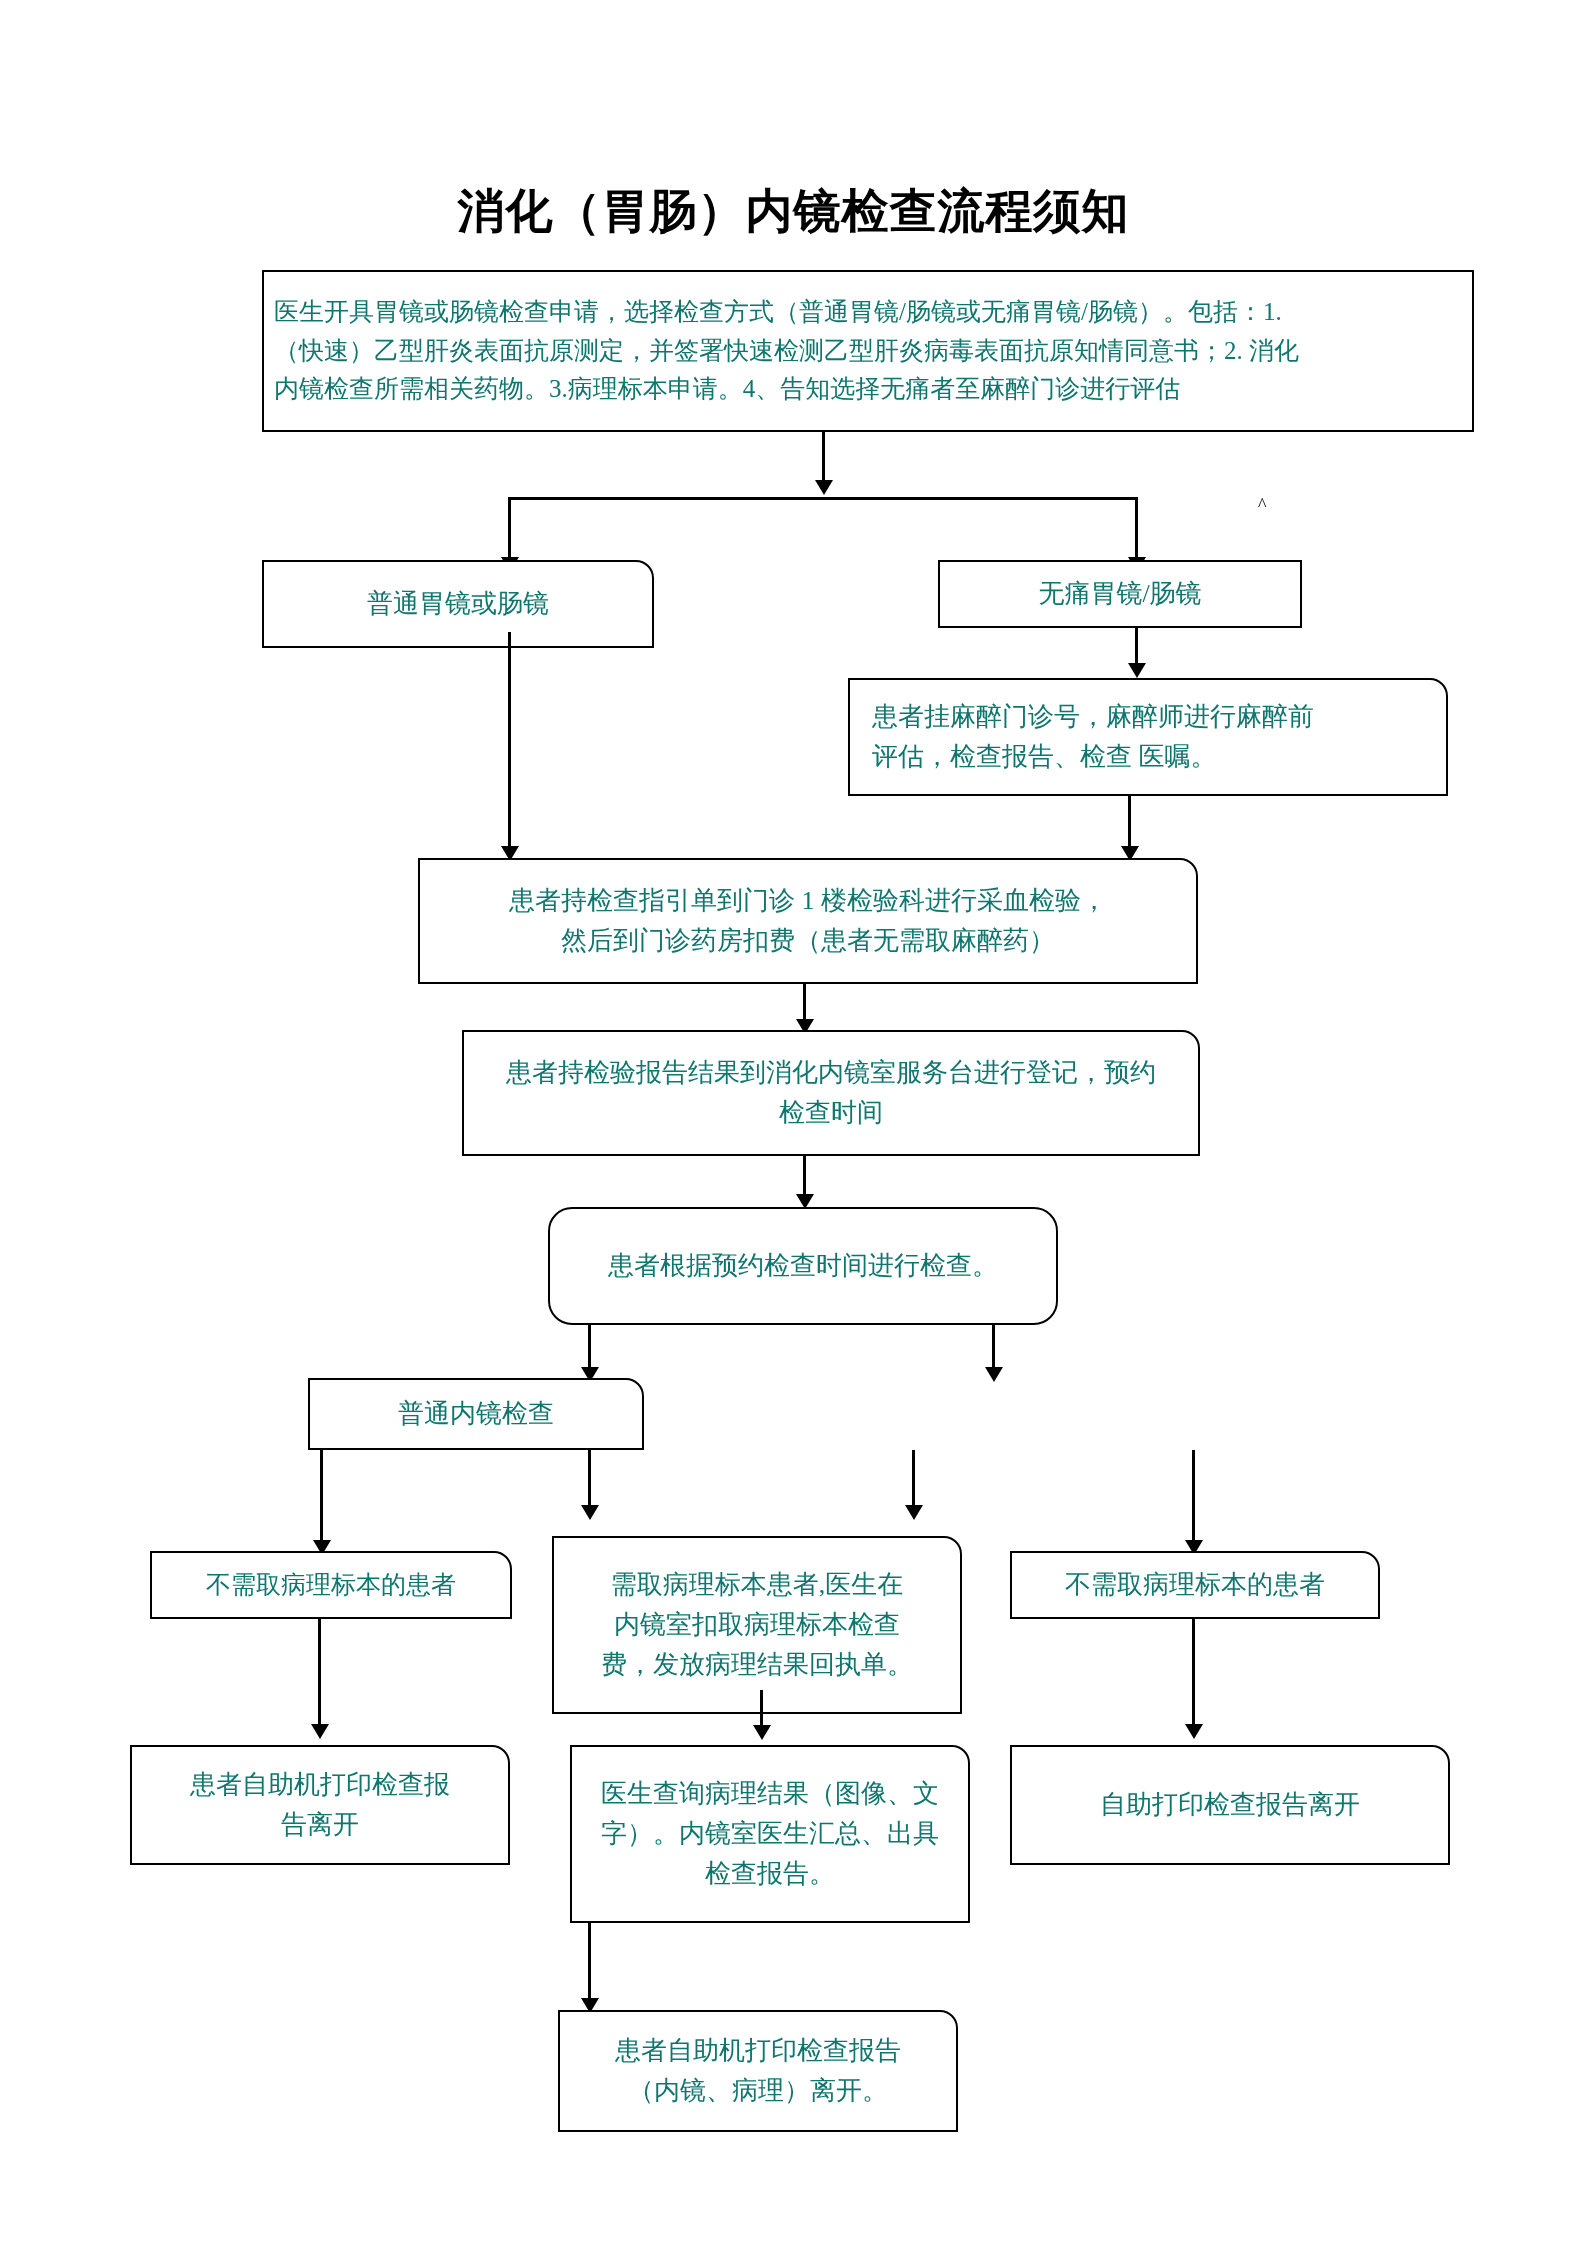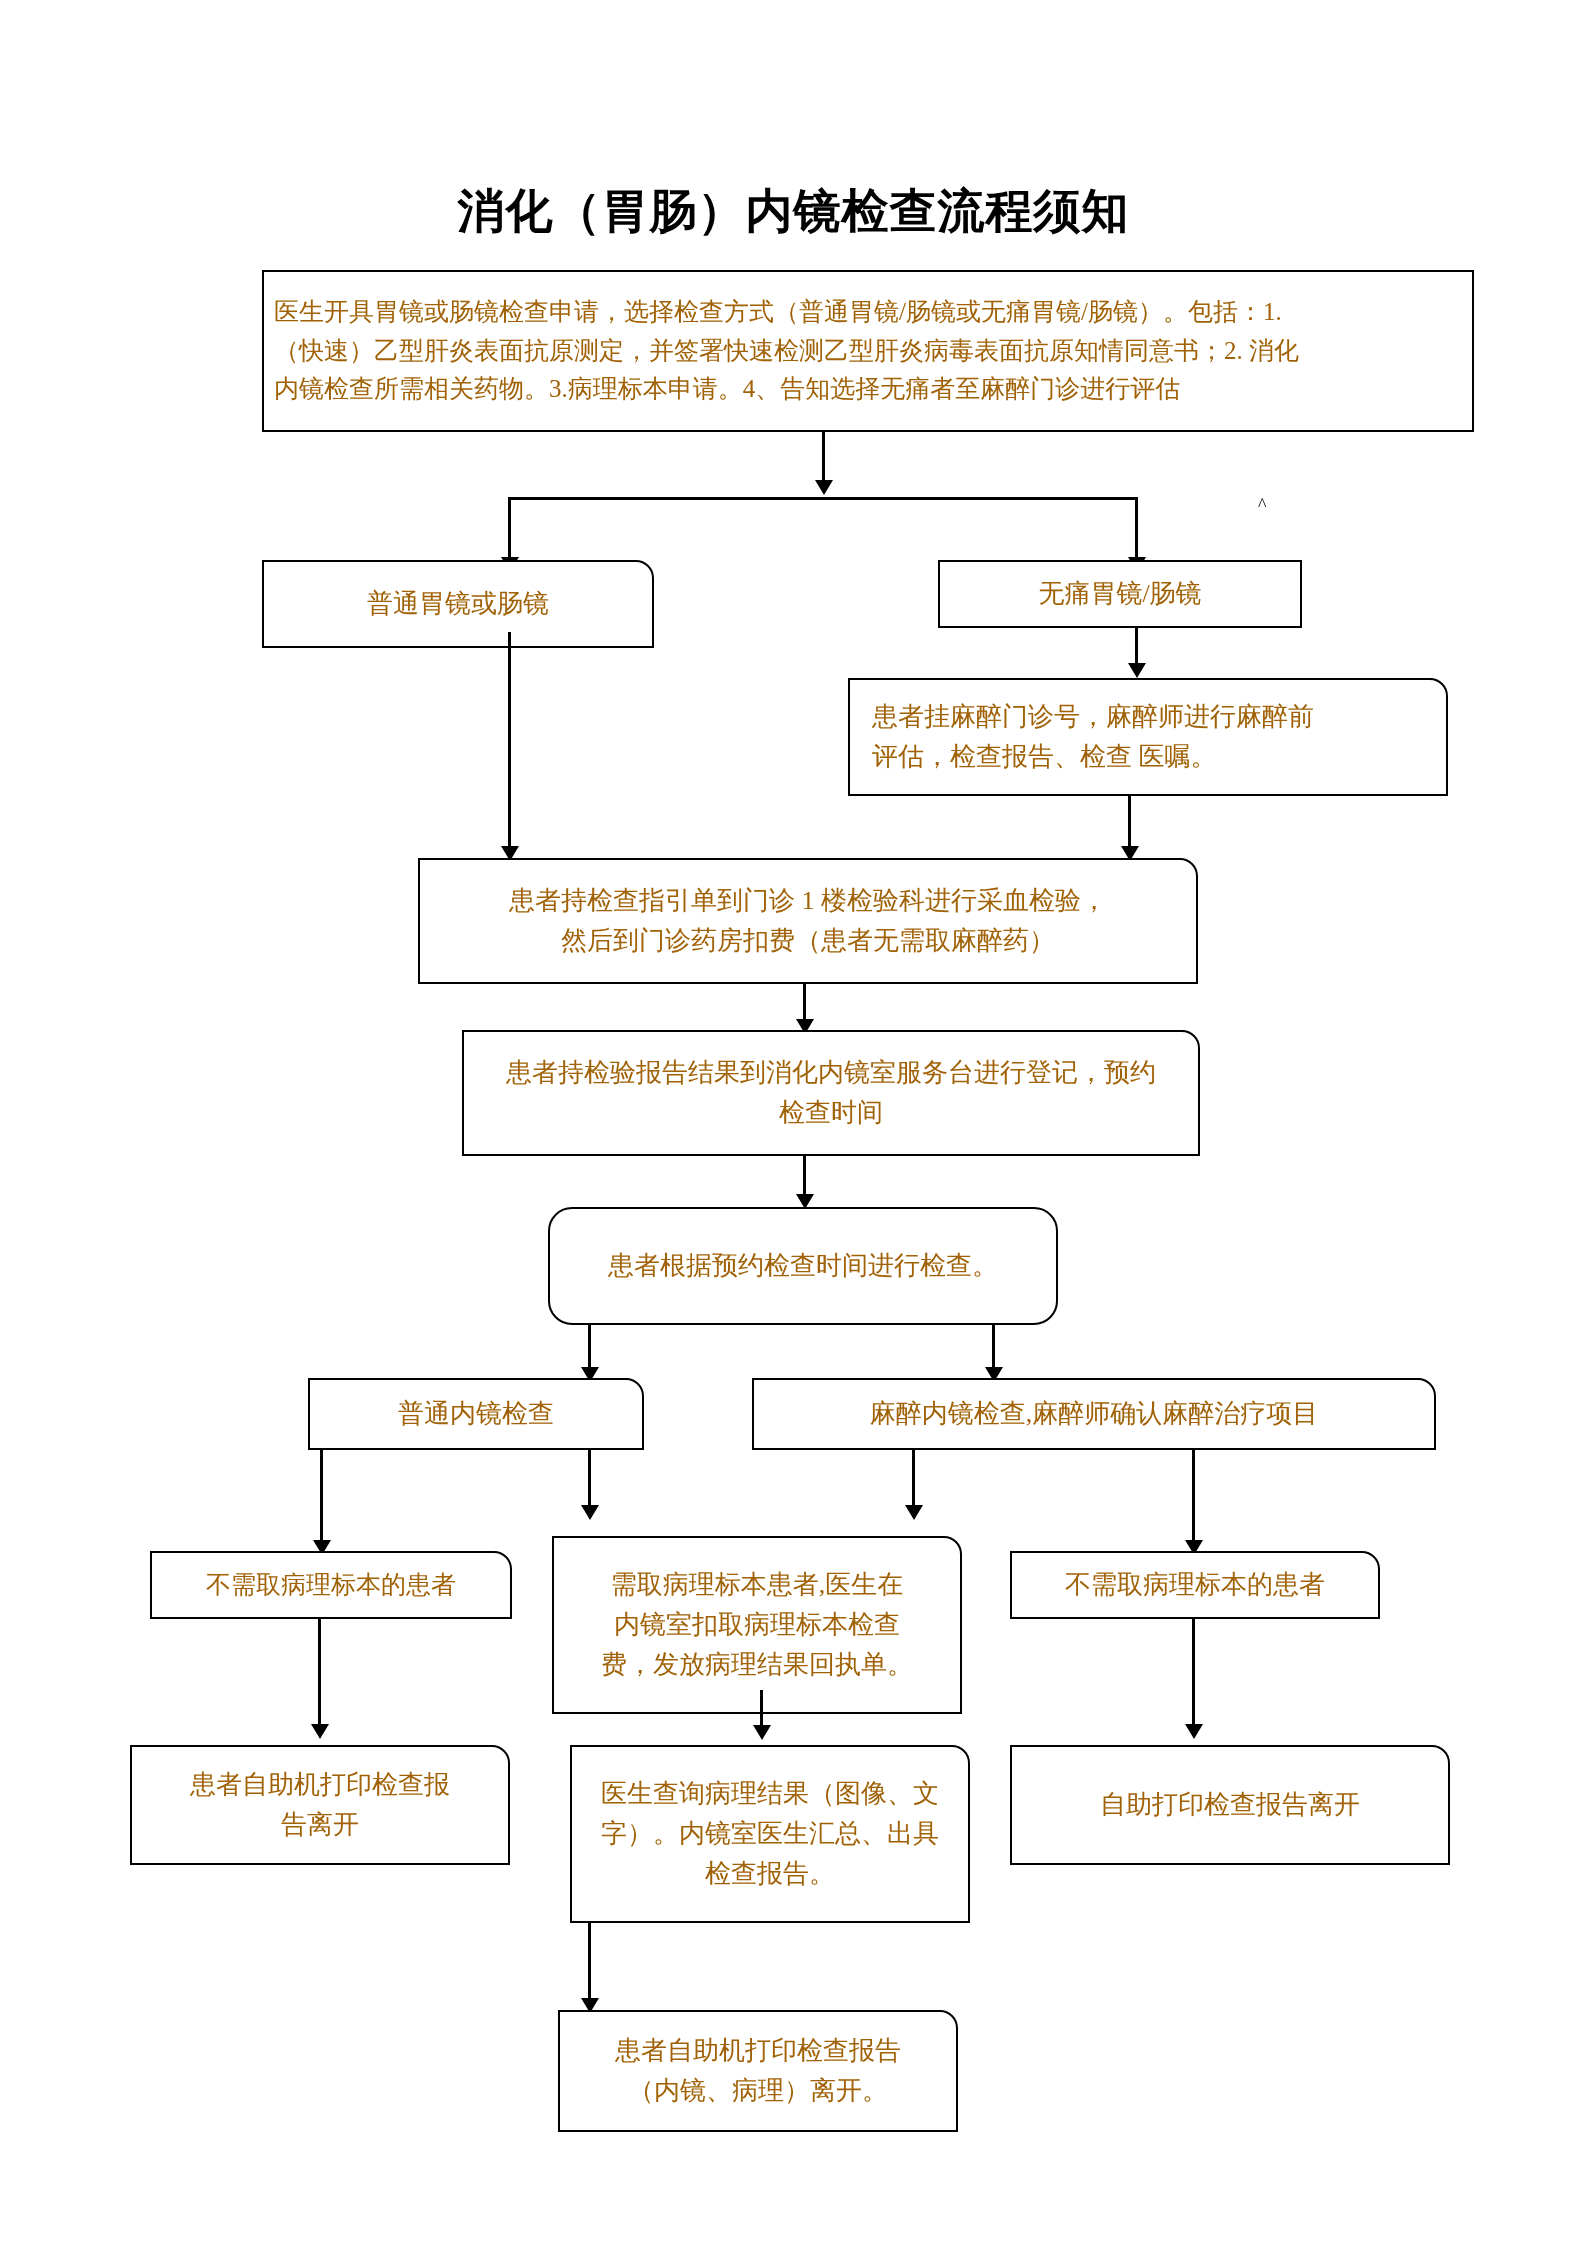--- a/index.html
+++ b/index.html
@@ -33,21 +33,21 @@
   }
   
   .box {
     position: absolute;
     box-sizing: border-box;
     border: 2.5px solid #000000;
     background: #ffffff;
     display: flex;
     align-items: center;
     justify-content: center;
-    color: #a16207;
+    color: #0f766e;
     line-height: 1.55;
     text-align: center;
     padding: 4px 10px;
   }
   .box.curved {
     border-top-right-radius: 18px;
   }
   .box .txt {
     display: block;
     width: 100%;
@@ -154,23 +154,20 @@
 
   <div class="vline" style="left:588px; top:1325px; height:52px;"></div>
   <div class="arrowhead" style="left:581px; top:1367px;"></div>
   <div class="vline" style="left:992px; top:1325px; height:52px;"></div>
   <div class="arrowhead" style="left:985px; top:1367px;"></div>
 
   <div class="box curved" style="left:308px; top:1378px; width:336px; height:72px; font-size:26px;">
     <span class="txt">普通内镜检查</span>
   </div>
 
-  <div class="box curved" style="left:752px; top:1378px; width:684px; height:72px; font-size:26px;">
-    <span class="txt">麻醉内镜检查,麻醉师确认麻醉治疗项目</span>
-  </div>
 
   <div class="vline" style="left:320px; top:1450px; height:100px;"></div>
   <div class="arrowhead" style="left:313px; top:1540px;"></div>
 
   <div class="vline" style="left:588px; top:1450px; height:65px;"></div>
   <div class="arrowhead" style="left:581px; top:1505px;"></div>
 
   <div class="vline" style="left:912px; top:1450px; height:65px;"></div>
   <div class="arrowhead" style="left:905px; top:1505px;"></div>
 

